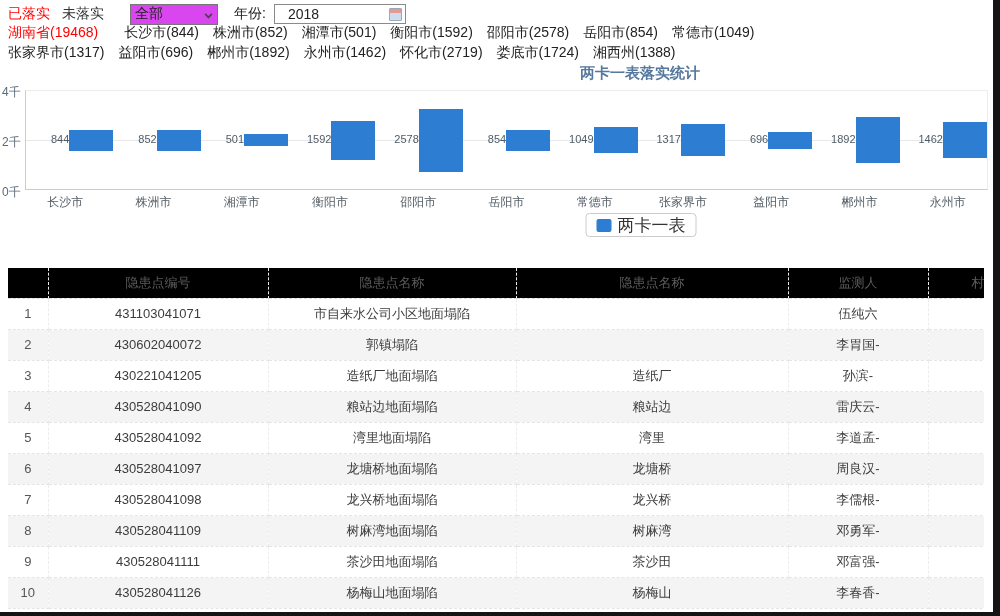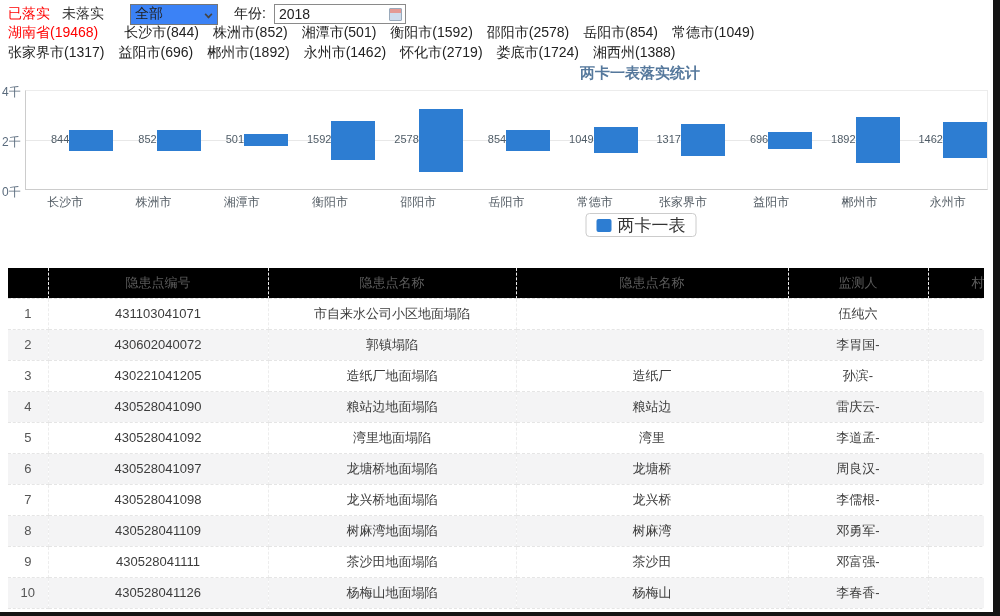--- a/index.html
+++ b/index.html
@@ -5,27 +5,27 @@
   * { margin:0; padding:0; box-sizing:border-box; }
   html,body { width:1000px; height:616px; background:#fff; }
   body { font-family:"Liberation Sans","DejaVu Sans",sans-serif; color:#333; }
   .screen { position:relative; width:1000px; height:616px; background:#fff; overflow:hidden;
             border-right:7px solid #141414; border-bottom:4px solid #141414; }
 
   
   .topbar { position:absolute; left:8px; top:3px; height:22px; display:flex; align-items:center; }
   .tab { font-size:14px; color:#333; cursor:pointer; margin-right:12px; }
   .tab.red { color:#f00; }
-  .selectbox { position:relative; width:88px; height:21px; border:1px solid #767676; background:#3b82f6;
+  .selectbox { position:relative; width:88px; height:21px; border:1px solid #767676; background:#d946ef;
                display:flex; align-items:center; padding:0 4px; margin-left:14px; font-size:14px; color:#222; }
   .chev { position:absolute; right:5px; top:6px; width:7px; height:7px; border-right:2px solid #444;
           border-bottom:2px solid #444; transform:rotate(45deg) scale(.8); }
   .year-label { margin-left:16px; font-size:14px; color:#222; }
   .yearbox { position:relative; width:132px; height:20px; border:1px solid #8a8a8a; background:#fff;
-             display:flex; align-items:center; padding:0 4px; margin-left:8px; font-size:14px; color:#222; }
+             display:flex; align-items:center; padding:0 13px; margin-left:8px; font-size:14px; color:#222; }
   .cal { position:absolute; right:3px; top:3px; width:13px; height:13px; border:1px solid #9aaabb;
          background:linear-gradient(#e49a94 0 4px, #cfdcec 4px 100%); border-radius:1px; }
 
   
   .links { position:absolute; left:8px; top:24px; width:970px; font-size:14px; }
   .lrow { display:flex; flex-wrap:nowrap; align-items:flex-start; height:19px; margin-bottom:1px; }
   .link { color:#222; margin-right:14px; cursor:pointer; white-space:nowrap; }
   .link.red { color:#f00; margin-right:26px; }
 
   

